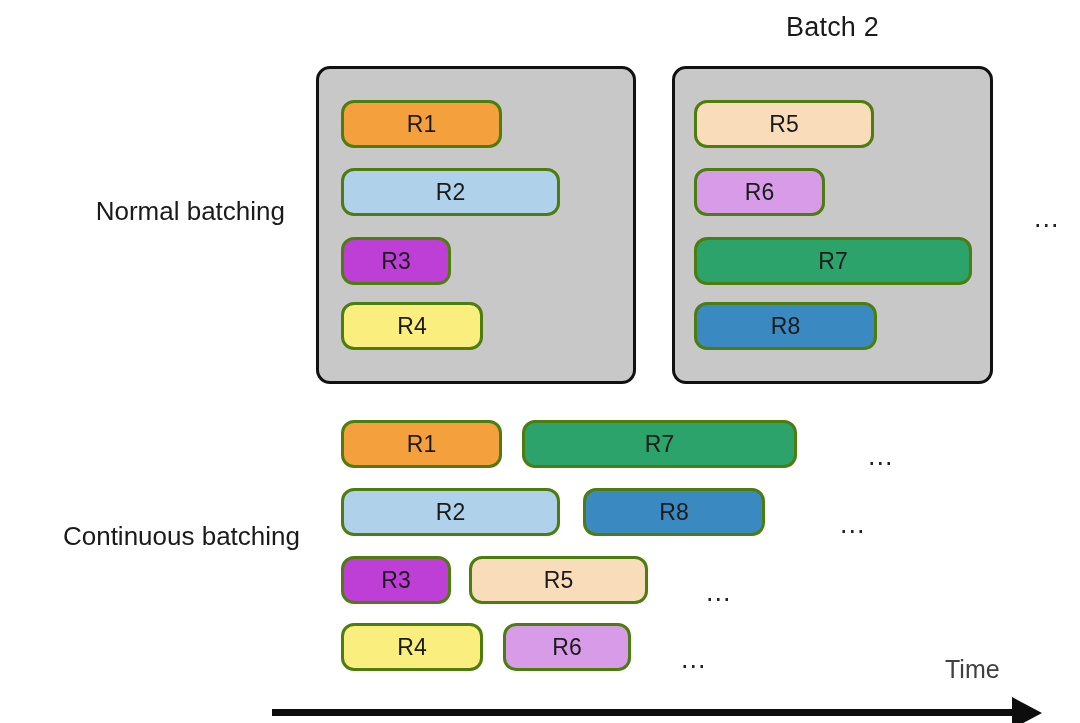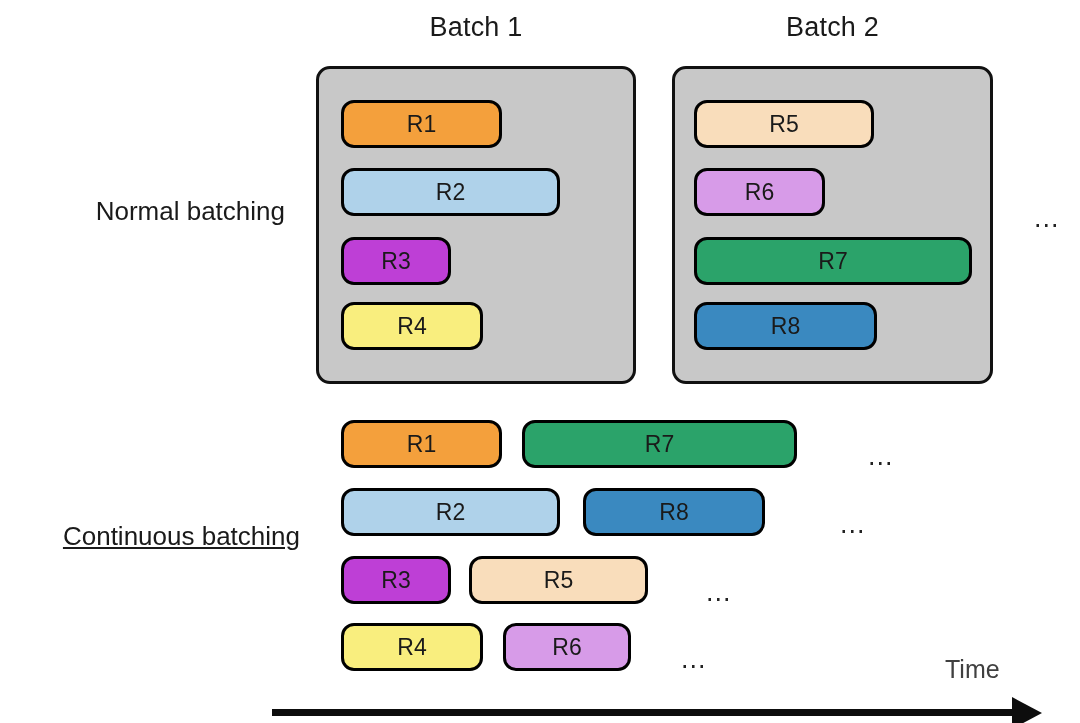--- a/index.html
+++ b/index.html
@@ -41,21 +41,21 @@
   .batch-panel {
     background: #c8c8c8;
     border: 3px solid #111111;
     border-radius: 14px;
     box-sizing: border-box;
   }
 
   
   .req {
     box-sizing: border-box;
-    border: 3px solid #000000;
+    border: 3px solid #4d7c0f;
     border-radius: 13px;
     display: flex;
     align-items: center;
     justify-content: center;
     font-size: 23px;
     color: #1a1a1a;
     line-height: 1;
     user-select: none;
   }
 
@@ -84,25 +84,24 @@
     font-size: 25px;
     color: #404040;
     white-space: nowrap;
   }
 </style>
 </head>
 <body>
 
 <div id="canvas">
 
-  <div class="abs batch-title" style="left:316px; top:12px; width:320px;">Batch 1</div>
   <div class="abs batch-title" style="left:672px; top:12px; width:321px;text-align:center;">Batch 2</div>
 
   <div class="abs group-label" style="left:0px; top:196px; width:285px;text-align:right;">Normal batching</div>
-  <div class="abs group-label" style="left:0px; top:521px; width:300px;text-decoration:underline;">Continuous batching</div>
+  <div class="abs group-label" style="left:0px; top:521px; width:300px;">Continuous batching</div>
 
   <div class="abs batch-panel" id="panel-b1" style="left: 316px; top: 66px; width: 320px; height: 318px; background: rgb(200, 200, 200);"></div>
 
   <div class="abs batch-panel" id="panel-b2" style="left: 672px; top: 66px; width: 321px; height: 318px; background: rgb(200, 200, 200);"></div>
 
   <div id="blocks-layer">
       <div class="abs req" style="left: 341px; top: 100px; width: 161px; height: 48px; background: rgb(244, 160, 60);">
         <span>R1</span>
       </div>
       <div class="abs req" style="left: 341px; top: 168px; width: 219px; height: 48px; background: rgb(175, 210, 234);">

